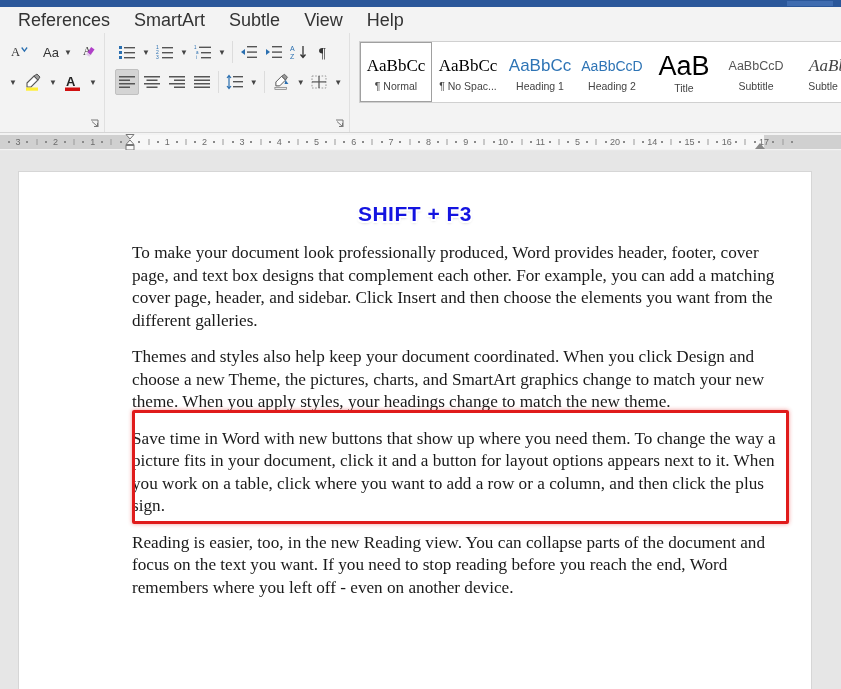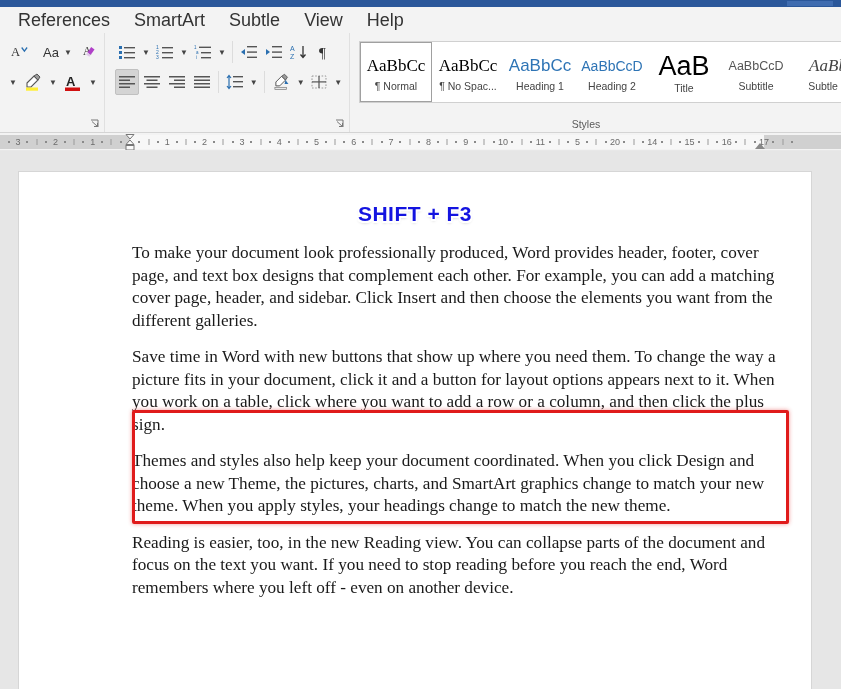--- a/index.html
+++ b/index.html
@@ -453,21 +453,20 @@
         <div class="style-preview" style="font-family:'Liberation Sans',sans-serif;font-size:12.5px;color:#555;">AaBbCcD</div>
         <div class="style-name">Subtitle</div>
       </div>
 
       <div class="style-item">
         <div class="style-preview" style="font-family:'Liberation Serif',serif;font-style:italic;font-size:17px;color:#444;">AaBb</div>
         <div class="style-name">Subtle E</div>
       </div>
 
     </div>
-    <div class="rgroup-label" style="left:0;right:48px;">Styles</div>
   </div>
 </div>
 
 <div class="ruler">
   <div class="ruler-track"></div>
   <div class="ruler-white" id="ruler-white" style="left:130px; width:634px;"></div>
   <div class="ruler-ticks" id="ruler-ticks">
       <div class="rt" style="left: 18.1px;">3</div>
       <div class="rt" style="left: 55.4px;">2</div>
       <div class="rt" style="left: 92.7px;">1</div>
@@ -563,20 +562,20 @@
   <div class="rtab" style="left:760px;"></div>
 </div>
 
 <div class="canvas">
   <div class="page">
 
     <div class="doc-title">SHIFT + F3</div>
 
     <div class="doc-body">
       <p>To make your document look professionally produced, Word provides header, footer, cover page, and text box designs that complement each other. For example, you can add a matching cover page, header, and sidebar. Click Insert and then choose the elements you want from the different galleries.</p>
+      <p>Themes and styles also help keep your document coordinated. When you click Design and choose a new Theme, the pictures, charts, and SmartArt graphics change to match your new theme. When you apply styles, your headings change to match the new theme.</p>
       <p>Save time in Word with new buttons that show up where you need them. To change the way a picture fits in your document, click it and a button for layout options appears next to it. When you work on a table, click where you want to add a row or a column, and then click the plus sign.</p>
-      <p>Themes and styles also help keep your document coordinated. When you click Design and choose a new Theme, the pictures, charts, and SmartArt graphics change to match your new theme. When you apply styles, your headings change to match the new theme.</p>
       <p>Reading is easier, too, in the new Reading view. You can collapse parts of the document and focus on the text you want. If you need to stop reading before you reach the end, Word remembers where you left off - even on another device.</p>
     </div>
 
     <div class="redbox"></div>
   </div>
 </div>
 
 </body></html>

